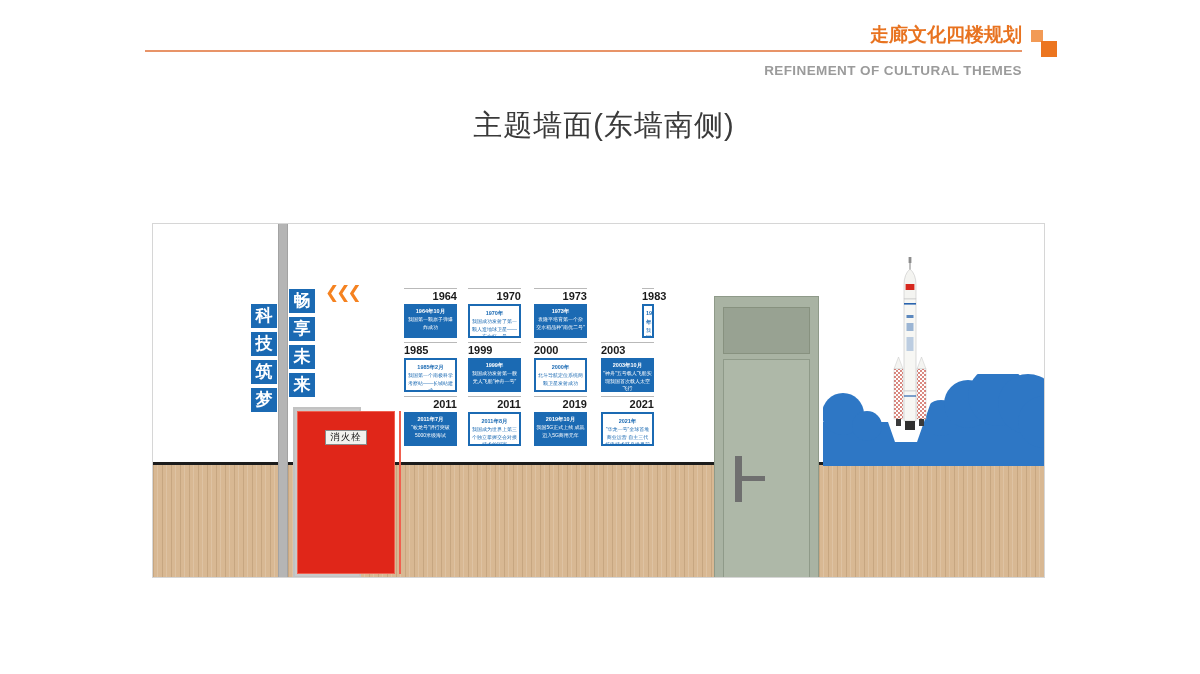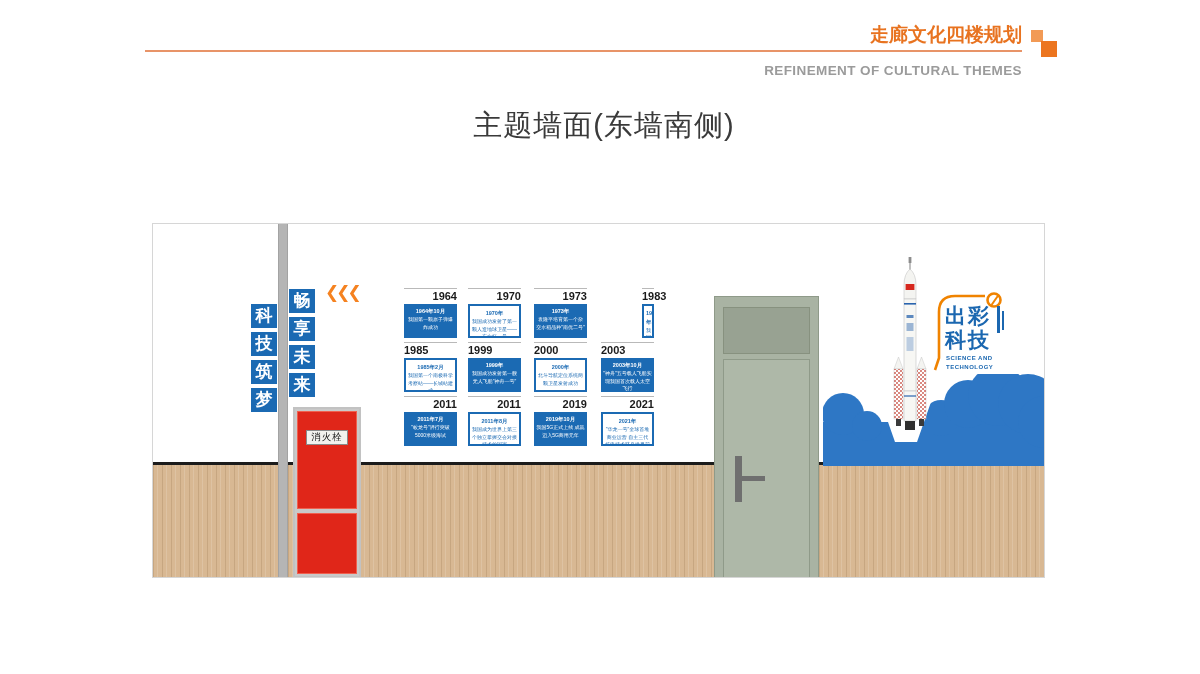--- a/index.html
+++ b/index.html
@@ -48,21 +48,21 @@
   .tline { width:100%; height:1px; background:#b9b9b9; }
   .tyear { font-size:11px; font-weight:bold; color:#1a1a1a; line-height:13px; margin-top:1px; }
   .tbox { margin-top:1px; height:34px; padding:3px 2px; text-align:center; overflow:hidden; }
   .tcard.filled .tbox { background:#1b6ab3; color:#fff; }
   .tcard.outline .tbox { background:#fff; border:2px solid #1b6ab3; color:#1b6ab3; }
   .tdate { font-size:5.5px; font-weight:bold; line-height:1.6; }
   .tdesc { font-size:5px; line-height:1.55; }
 
   
   .hydrant { position:absolute; left:140px; top:183px; width:68px; height:171px; z-index:4;
-    background:#c9c9c9; border:2px solid #c2c2c2; padding:2px; display:flex; flex-direction:column; }
+    background:#c9c9c9; border:2px solid #c2c2c2; padding:2px; display:flex; flex-direction:row; }
   .hydrant-top { flex:0 0 98px; background:#e02619; border:1px solid #f0604f; display:flex; justify-content:center; }
   .hydrant-gap { flex:0 0 4px; }
   .hydrant-bottom { flex:1 1 auto; background:#e02619; border:1px solid #f0604f; }
   .hydrant-label { margin-top:18px; width:42px; height:15px; background:#f2f2ee; border:1px solid #8a8a8a;
     font-family:"Liberation Serif","DejaVu Serif",serif; font-size:9.5px; color:#111;
     text-align:center; line-height:13px; letter-spacing:1px; }
 
   
   .door { position:absolute; left:561px; top:72px; width:105px; height:283px; z-index:4;
     background:#a9b3a3; border:1px solid #8f9a89; }
@@ -268,29 +268,15 @@
       <rect x="3" y="112" width="9" height="50" fill="url(#lat)"></rect>
       <rect x="26" y="112" width="9" height="50" fill="#ffffff" stroke="#c6c6c6" stroke-width="0.5"></rect>
       <rect x="26" y="112" width="9" height="50" fill="url(#lat)"></rect>
       <rect x="13" y="134" width="12" height="30" fill="#f7f7f4" stroke="#c4c4c4" stroke-width="0.6"></rect>
       <rect x="13" y="138" width="12" height="2" fill="#2a64ae" opacity="0.6"></rect>
       <rect x="5" y="162" width="5" height="7" fill="#3a3a3a"></rect>
       <rect x="28" y="162" width="5" height="7" fill="#3a3a3a"></rect>
       <rect x="14" y="164" width="10" height="9" fill="#2f2f2f"></rect>
     </svg>
 
-    <div class="logo">
-      <svg class="logo-frame" viewBox="0 0 86 90">
-        <path d="M6,26 Q6,10 22,10 L52,10" fill="none" stroke="#f08300" stroke-width="2.6"></path>
-        <circle cx="61" cy="14" r="6.5" fill="none" stroke="#f08300" stroke-width="2.6"></circle>
-        <path d="M65.5,9 L58.5,19" fill="none" stroke="#f08300" stroke-width="2"></path>
-        <path d="M6,26 L6,72 L2,84" fill="none" stroke="#f08300" stroke-width="2.6"></path>
-      </svg>
-      <div class="logo-line1">出彩</div>
-      <div class="logo-line2">科技</div>
-      <span class="logo-bar1"></span>
-      <span class="logo-bar2"></span>
-      <div class="logo-sub">SCIENCE AND
-TECHNOLOGY</div>
-    </div>
 
   </div>
 </div>
 
 </body></html>

